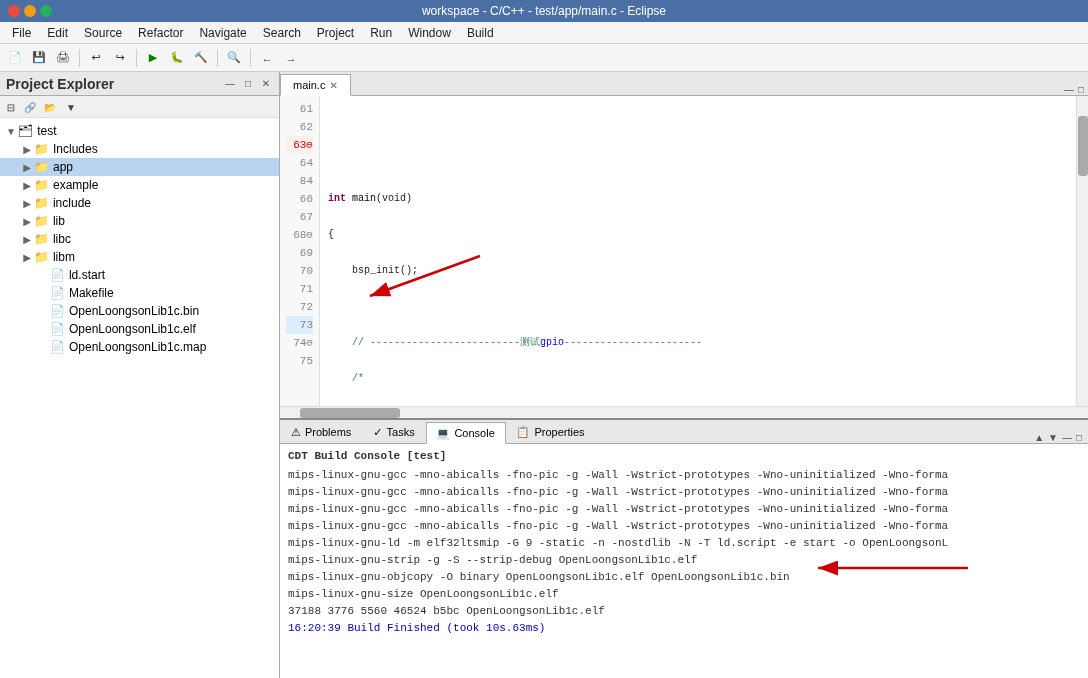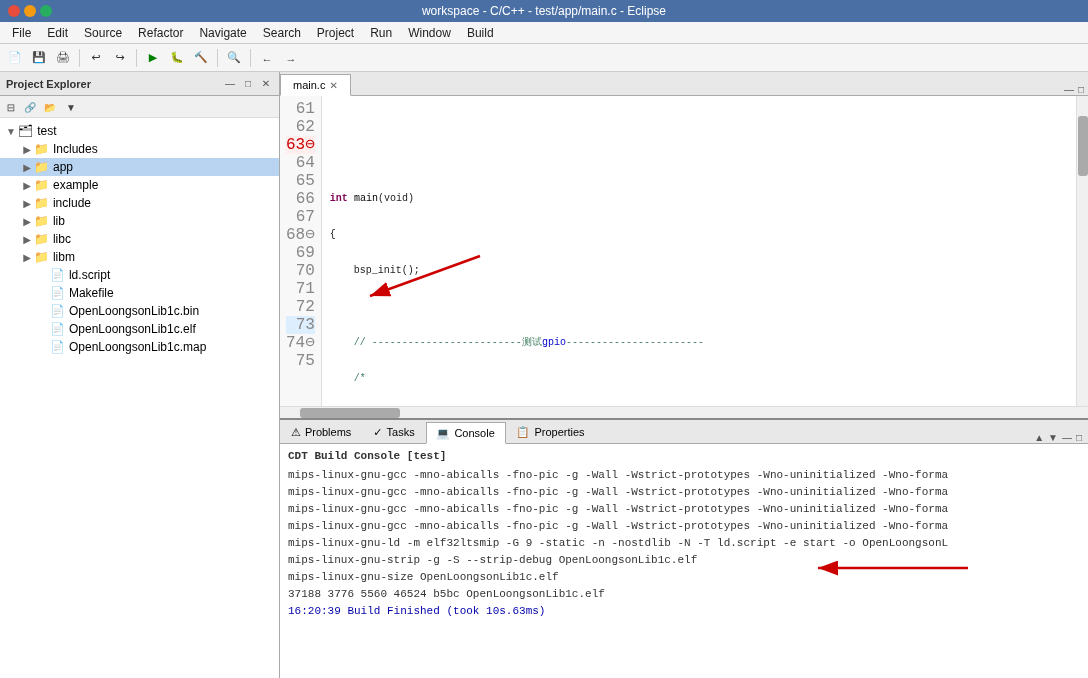--- a/index.html
+++ b/index.html
@@ -88,21 +88,21 @@
     .panel-header {
       background: #e8e8e8;
       border-bottom: 1px solid #aaa;
       padding: 3px 6px;
       display: flex;
       align-items: center;
       justify-content: space-between;
       height: 24px;
     }
     .panel-title {
-      font-size: 11px;
+      font-size: 14px;
       font-weight: bold;
       color: #333;
     }
     .panel-controls {
       display: flex;
       gap: 4px;
     }
     .panel-control-btn {
       font-size: 10px;
       cursor: pointer;
@@ -187,21 +187,21 @@
       flex: 1;
       display: flex;
       overflow: hidden;
       position: relative;
     }
     .line-numbers {
       background: #f8f8f8;
       border-right: 1px solid #e0e0e0;
       padding: 4px 6px;
       font-family: 'Courier New', monospace;
-      font-size: 16px;
+      font-size: 11px;
       color: #888;
       text-align: right;
       min-width: 40px;
       line-height: 18px;
       overflow: hidden;
     }
     .code-content {
       flex: 1;
       padding: 4px 8px;
       font-family: 'Courier New', monospace;
@@ -401,21 +401,21 @@
 
       <div class="tree-item" style="padding-left:20px;">
         <span class="tree-toggle">▶</span>
         <span class="tree-icon">📁</span>
         <span class="tree-label">libm</span>
       </div>
 
       <div class="tree-item" style="padding-left:36px;">
         <span class="tree-toggle" style="visibility:hidden;">▶</span>
         <span class="tree-icon">📄</span>
-        <span class="tree-label">ld.script</span>
+        <span class="tree-label">ld.start</span>
       </div>
 
       <div class="tree-item" style="padding-left:36px;">
         <span class="tree-toggle" style="visibility:hidden;">▶</span>
         <span class="tree-icon">📄</span>
         <span class="tree-label">Makefile</span>
       </div>
 
       <div class="tree-item" style="padding-left:36px;">
         <span class="tree-toggle" style="visibility:hidden;">▶</span>
@@ -452,21 +452,21 @@
           <span class="editor-tab-btn">□</span>
         </div>
       </div>
 
       <div class="code-container">
         <div class="line-numbers">
           <div>61</div>
           <div>62</div>
           <div style="color:#c00; background:#ffeeee;">63⊖</div>
           <div>64</div>
-          <div>65</div>
+          <div>84</div>
           <div>66</div>
           <div>67</div>
           <div>68⊖</div>
           <div>69</div>
           <div>70</div>
           <div>71</div>
           <div>72</div>
           <div style="background:#ddeeff;">73</div>
           <div>74⊖</div>
           <div>75</div>
@@ -539,20 +539,21 @@
       </div>
 
       <div class="console-content">
         <div class="console-title">CDT Build Console [test]</div>
         <div class="console-line">mips-linux-gnu-gcc -mno-abicalls -fno-pic -g -Wall -Wstrict-prototypes -Wno-uninitialized -Wno-forma</div>
         <div class="console-line">mips-linux-gnu-gcc -mno-abicalls -fno-pic -g -Wall -Wstrict-prototypes -Wno-uninitialized -Wno-forma</div>
         <div class="console-line">mips-linux-gnu-gcc -mno-abicalls -fno-pic -g -Wall -Wstrict-prototypes -Wno-uninitialized -Wno-forma</div>
         <div class="console-line">mips-linux-gnu-gcc -mno-abicalls -fno-pic -g -Wall -Wstrict-prototypes -Wno-uninitialized -Wno-forma</div>
         <div class="console-line">mips-linux-gnu-ld -m elf32ltsmip -G 9 -static -n -nostdlib -N -T ld.script -e start -o OpenLoongsonL</div>
         <div class="console-line">mips-linux-gnu-strip -g -S --strip-debug OpenLoongsonLib1c.elf</div>
+        <div class="console-line">mips-linux-gnu-objcopy -O binary OpenLoongsonLib1c.elf OpenLoongsonLib1c.bin</div>
         <div class="console-line">mips-linux-gnu-size OpenLoongsonLib1c.elf</div>
         <div class="console-line">  37188    3776    5560   46524    b5bc OpenLoongsonLib1c.elf</div>
         <div class="console-line"></div>
         <div class="console-line build">16:20:39 Build Finished (took 10s.63ms)</div>
       </div>
 
       <svg style="position:absolute; bottom:60px; right:120px; pointer-events:none; width:160px; height:80px;">
         <defs>
           <marker id="ah2" markerWidth="8" markerHeight="6" refX="8" refY="3" orient="auto">
             <polygon points="0 0, 8 3, 0 6" fill="#cc0000"></polygon>

